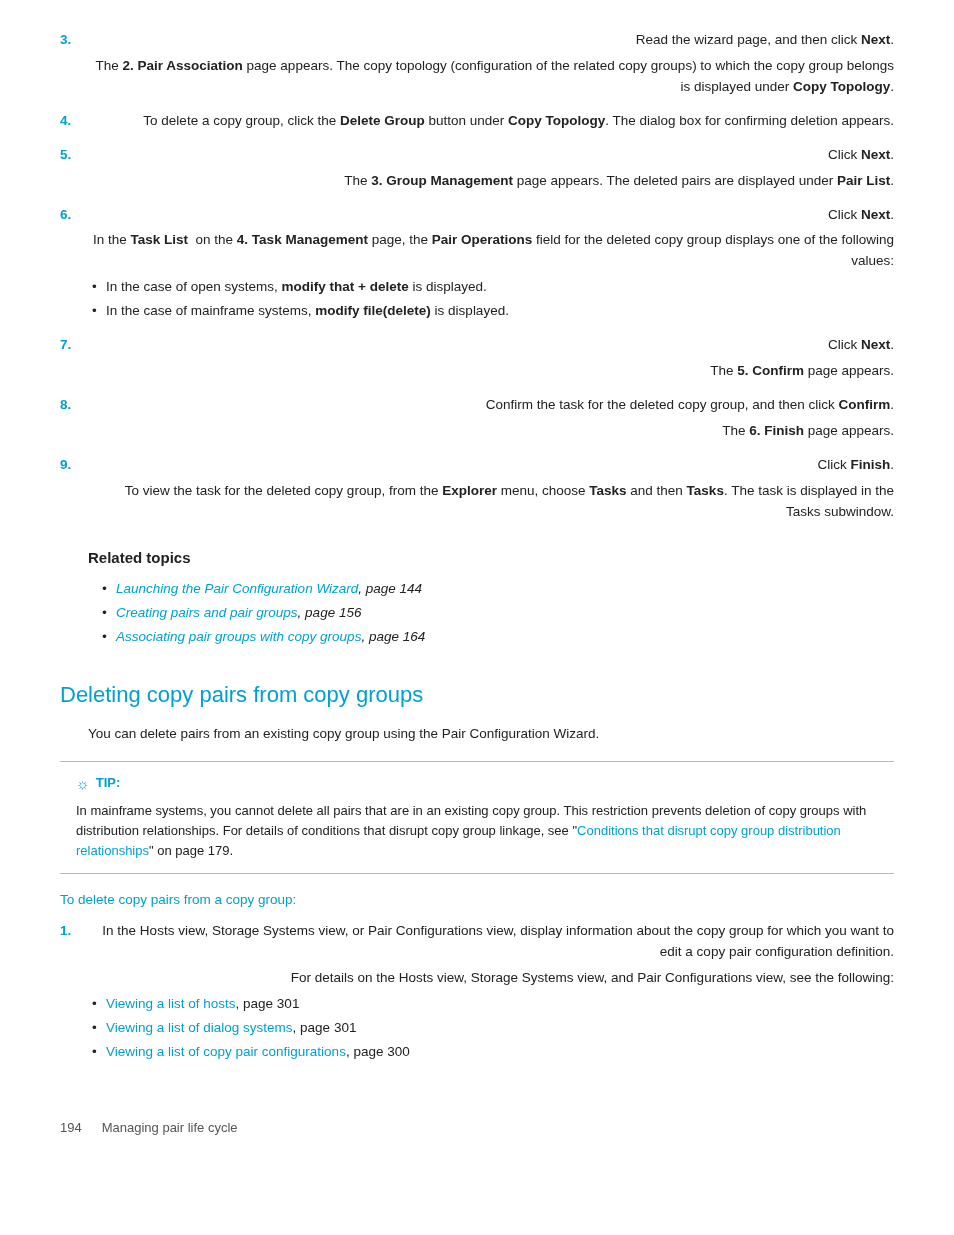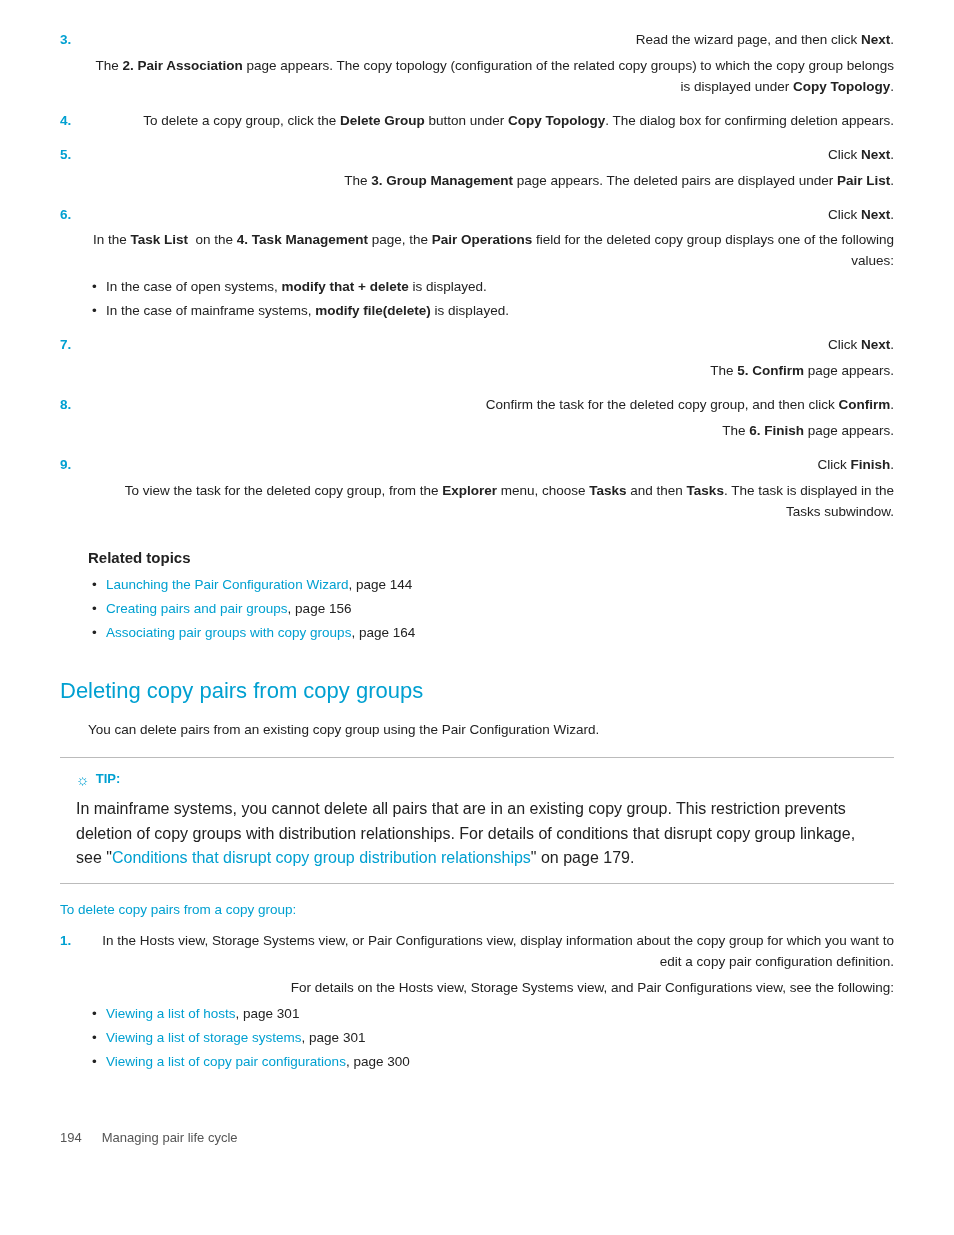--- a/index.html
+++ b/index.html
@@ -58,21 +58,22 @@
       margin-left: 28px;
     }
     .related-topics .rt-title {
       font-weight: bold;
       font-size: 15px;
       margin-bottom: 6px;
     }
     .related-topics .rt-list {
       list-style: none;
       padding: 0;
-      margin: 0;
+      margin: 10px;
+      font-style: italic;
     }
     .related-topics .rt-list li {
       padding-left: 18px;
       position: relative;
       margin-bottom: 3px;
     }
     .related-topics .rt-list li::before {
       content: "•";
       position: absolute;
       left: 4px;
@@ -108,21 +109,21 @@
       display: flex;
       align-items: center;
       gap: 6px;
       margin-bottom: 6px;
     }
     .tip-icon {
       font-size: 15px;
       color: #00a0d1;
     }
     .tip-text {
-      font-size: 16px;
+      font-size: 13px;
       color: #222;
       line-height: 1.55;
     }
 
     .sub-heading {
       color: #00a0d1;
       font-weight: normal;
       font-size: 13.5px;
       margin: 16px 0 10px 0;
     }
@@ -236,21 +237,21 @@
 <div class="step-block">
   <div class="step-num">1.</div>
   <div class="step-content">
     <p>In the Hosts view, Storage Systems view, or Pair Configurations view, display information about the copy group for which you want to edit a copy pair configuration definition.</p>
     <p class="sub-para">For details on the Hosts view, Storage Systems view, and Pair Configurations view, see the following:</p>
     <ul class="bullet-list">
       <li>
         <a href="#" class="link">Viewing a list of hosts</a>, page 301
       </li>
       <li>
-        <a href="#" class="link">Viewing a list of storage systems</a>, page 301
+        <a href="#" class="link">Viewing a list of dialog systems</a>, page 301
       </li>
       <li>
         <a href="#" class="link">Viewing a list of copy pair configurations</a>, page 300
       </li>
     </ul>
   </div>
 </div>
 
 <div class="footer">
   <span class="page-num">194</span>

